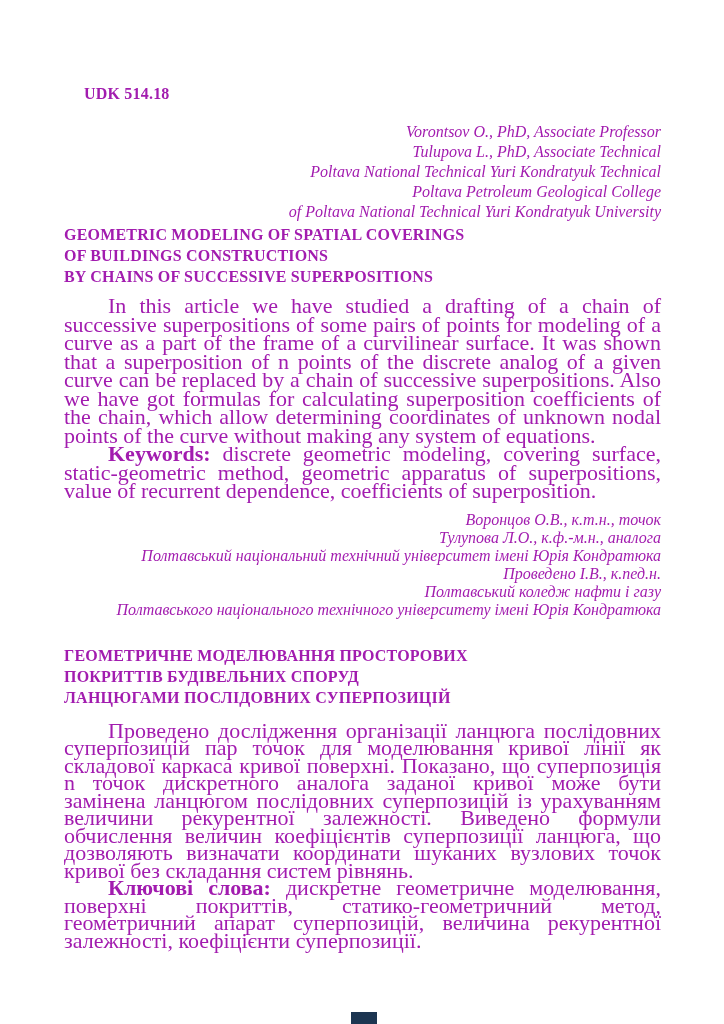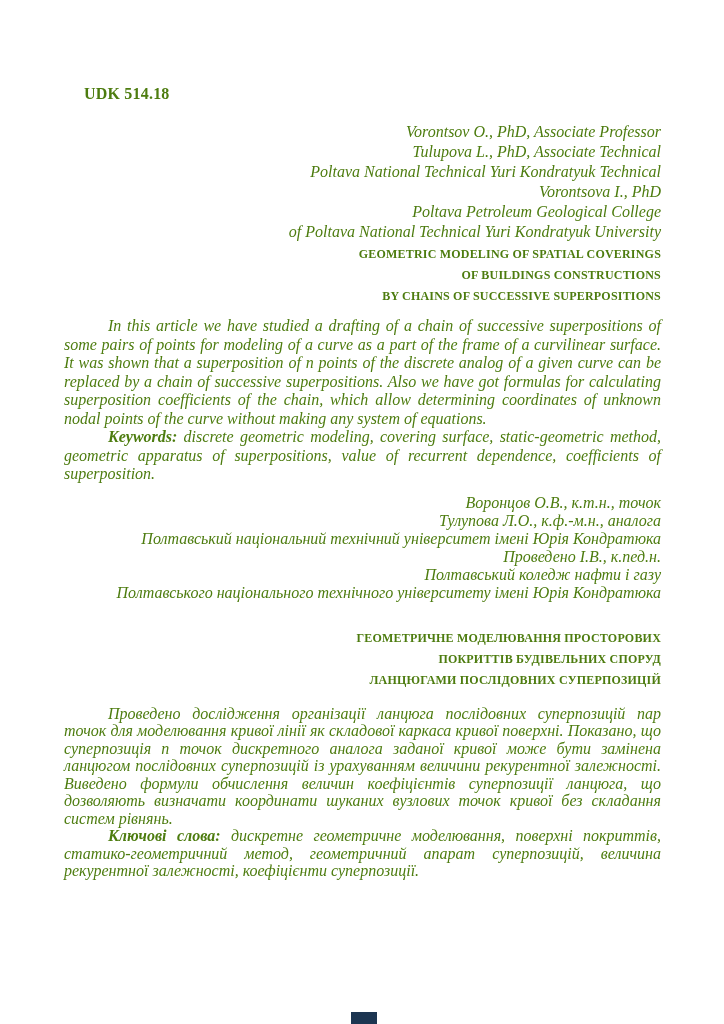--- a/index.html
+++ b/index.html
@@ -3,21 +3,21 @@
 <meta charset="utf-8">
 <style>
   html, body { margin: 0; padding: 0; background: #ffffff; }
   .page {
     position: relative;
     width: 724px;
     height: 1024px;
     background: #ffffff;
     overflow: hidden;
     font-family: "Liberation Serif", "DejaVu Serif", serif;
-    color: #4d7c0f;
+    color: #a21caf;
   }
   .content {
     position: absolute;
     left: 64px;
     top: 84px;
     width: 597px;
   }
   .udk {
     font-weight: bold;
     font-size: 16px;
@@ -29,32 +29,31 @@
   .authors {
     text-align: right;
     font-style: italic;
     font-size: 16px;
     line-height: 20px;
     margin-top: 19px;
   }
   .authors.ua { margin-top: 10px; line-height: 18px; }
   .title {
     margin: 2px 0 0 0;
-    text-align: right;
+    text-align: left;
     font-weight: bold;
-    font-size: 12px;
+    font-size: 16px;
     line-height: 21px;
     letter-spacing: 0.2px;
   }
   .title.ua { margin-top: 26px; }
   .para {
     margin: 0;
     text-align: justify;
-    font-style: italic;
-    font-size: 16px;
+    font-size: 22px;
     text-indent: 44px;
   }
   .para.abstract-en { margin-top: 10px; line-height: 18.5px; }
   .para.keywords-en { line-height: 18.5px; }
   .para.abstract-ua { margin-top: 14px; line-height: 17.5px; }
   .para.keywords-ua { line-height: 17.5px; }
   .kw-label { font-weight: bold; }
   .footer-mark {
     position: absolute;
     left: 351px;
@@ -69,21 +68,20 @@
 
 <div class="page">
   <div class="content">
 
     <div class="udk">UDK 514.18</div>
 
     <div class="authors">
       <div>Vorontsov O., PhD, Associate Professor</div>
       <div>Tulupova L., PhD, Associate Technical</div>
       <div>Poltava National Technical Yuri Kondratyuk Technical</div>
-      <div>Vorontsova I., PhD</div>
       <div>Poltava Petroleum Geological College</div>
       <div>of Poltava National Technical Yuri Kondratyuk University</div>
     </div>
 
     <h1 class="title">
       <div>GEOMETRIC MODELING OF SPATIAL COVERINGS</div>
       <div>OF BUILDINGS CONSTRUCTIONS</div>
       <div>BY CHAINS OF SUCCESSIVE SUPERPOSITIONS</div>
     </h1>
 

